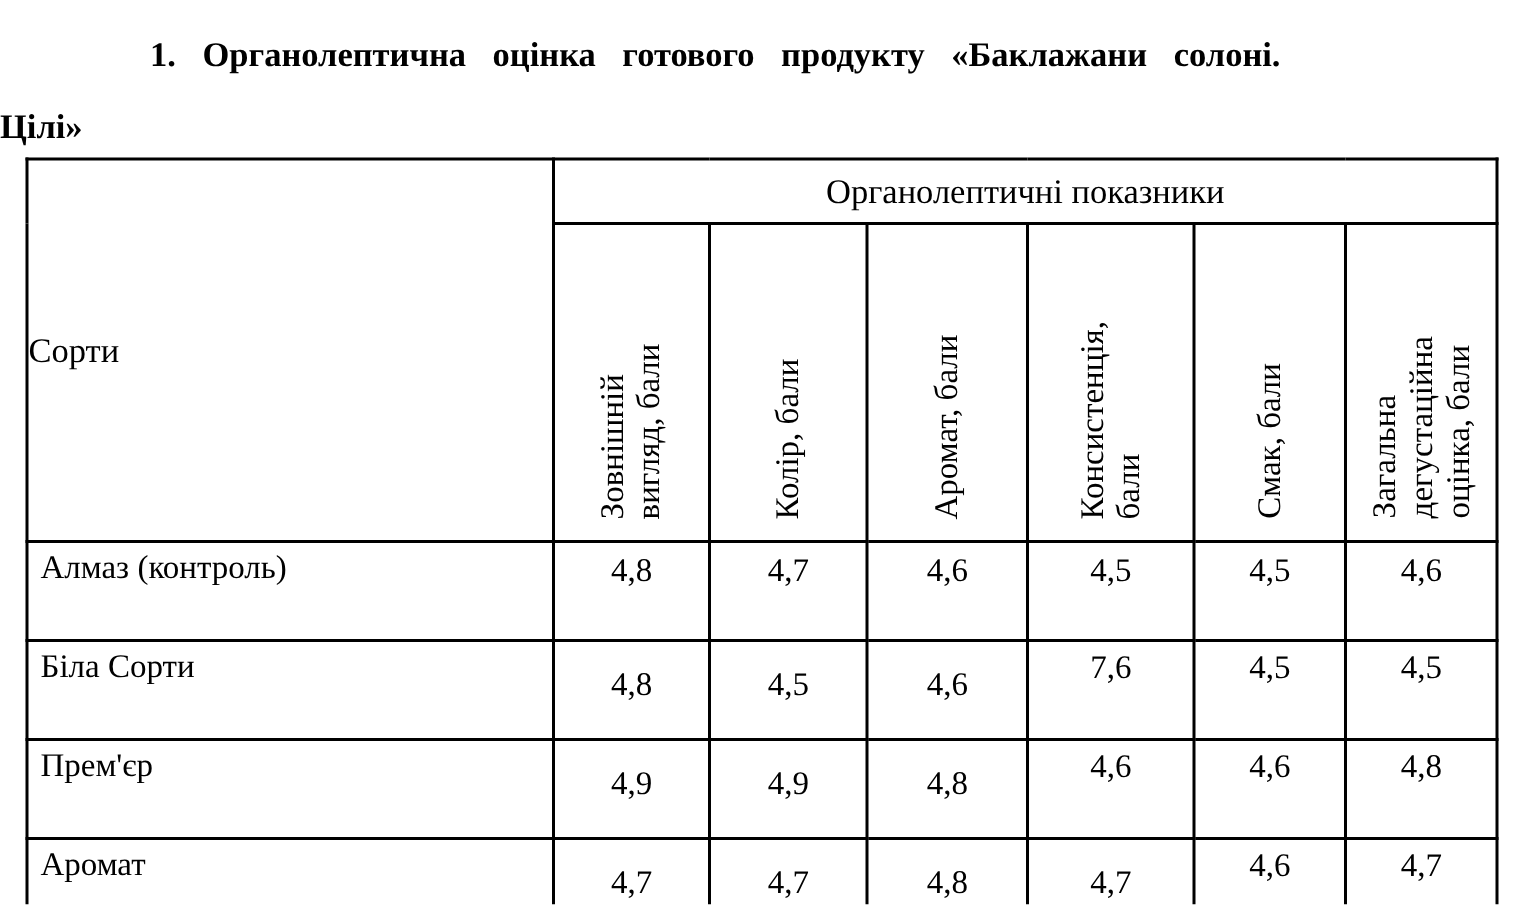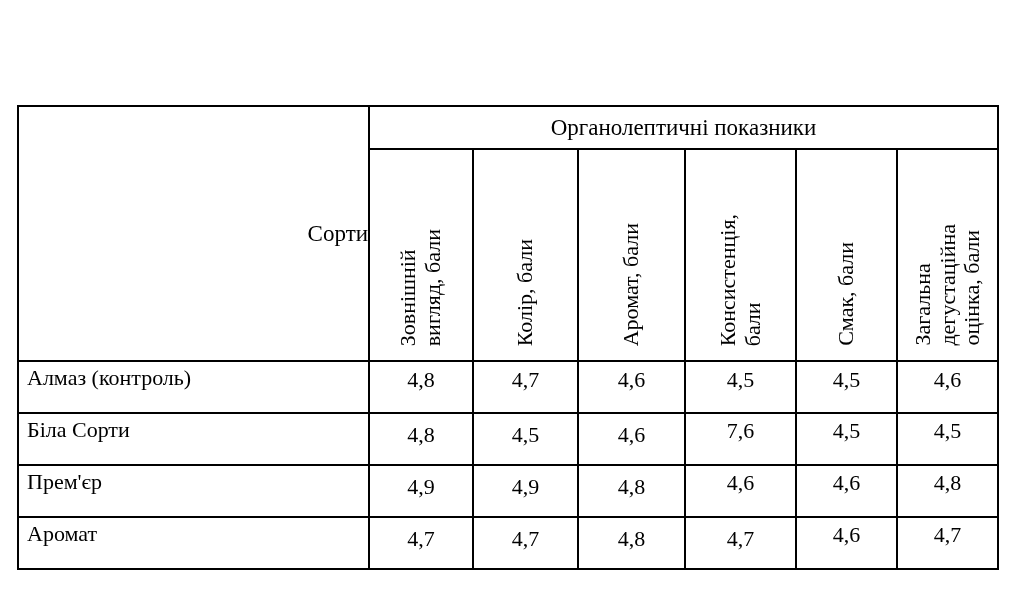--- a/index.html
+++ b/index.html
@@ -34,21 +34,21 @@
     width: 980px;
     border-collapse: collapse;
     table-layout: fixed;
     font-size: 22px;
   }
   table.main td {
     border: 2px solid #000000;
     overflow: hidden;
   }
   td.corner {
-    text-align: right;
+    text-align: left;
     vertical-align: middle;
     font-size: 23px;
   }
   td.group {
     text-align: center;
     vertical-align: middle;
     height: 43px;
     font-size: 23px;
     margin-top: 44px;
   }
@@ -61,21 +61,21 @@
   .vert {
     display: inline-block;
     writing-mode: vertical-rl;
     transform: rotate(180deg);
     white-space: pre-line;
     line-height: 1.12;
     text-align: left;
     font-size: 22px;
     max-height: 200px;
   }
-  tr.data { height: 52px; }
+  tr.data { height: 66px; }
   tr.data td.name {
     vertical-align: top;
     text-align: left;
     padding: 3px 6px 0 8px;
   }
   tr.data td.num {
     text-align: center;
     vertical-align: middle;
     padding-bottom: 8px;
     font-family: Liberation Serif, serif;
@@ -83,20 +83,22 @@
   tr.row0 td.num { vertical-align: top; padding-top: 5px; padding-bottom: 0; }
   tr.row1 td:nth-child(n+5),
   tr.row2 td:nth-child(n+5),
   tr.row3 td:nth-child(n+6) { vertical-align: top; padding-top: 4px; padding-bottom: 0; }
 </style>
 </head>
 <body>
 
 <div class="page">
 
+  <div class="doc-title">1. Органолептична оцінка готового продукту «Баклажани солоні.
+Цілі»</div>
 
   <table class="main">
     <colgroup>
       <col style="width:351px">
       <col style="width:104px">
       <col style="width:105px">
       <col style="width:107px">
       <col style="width:111px">
       <col style="width:101px">
       <col style="width:101px">

